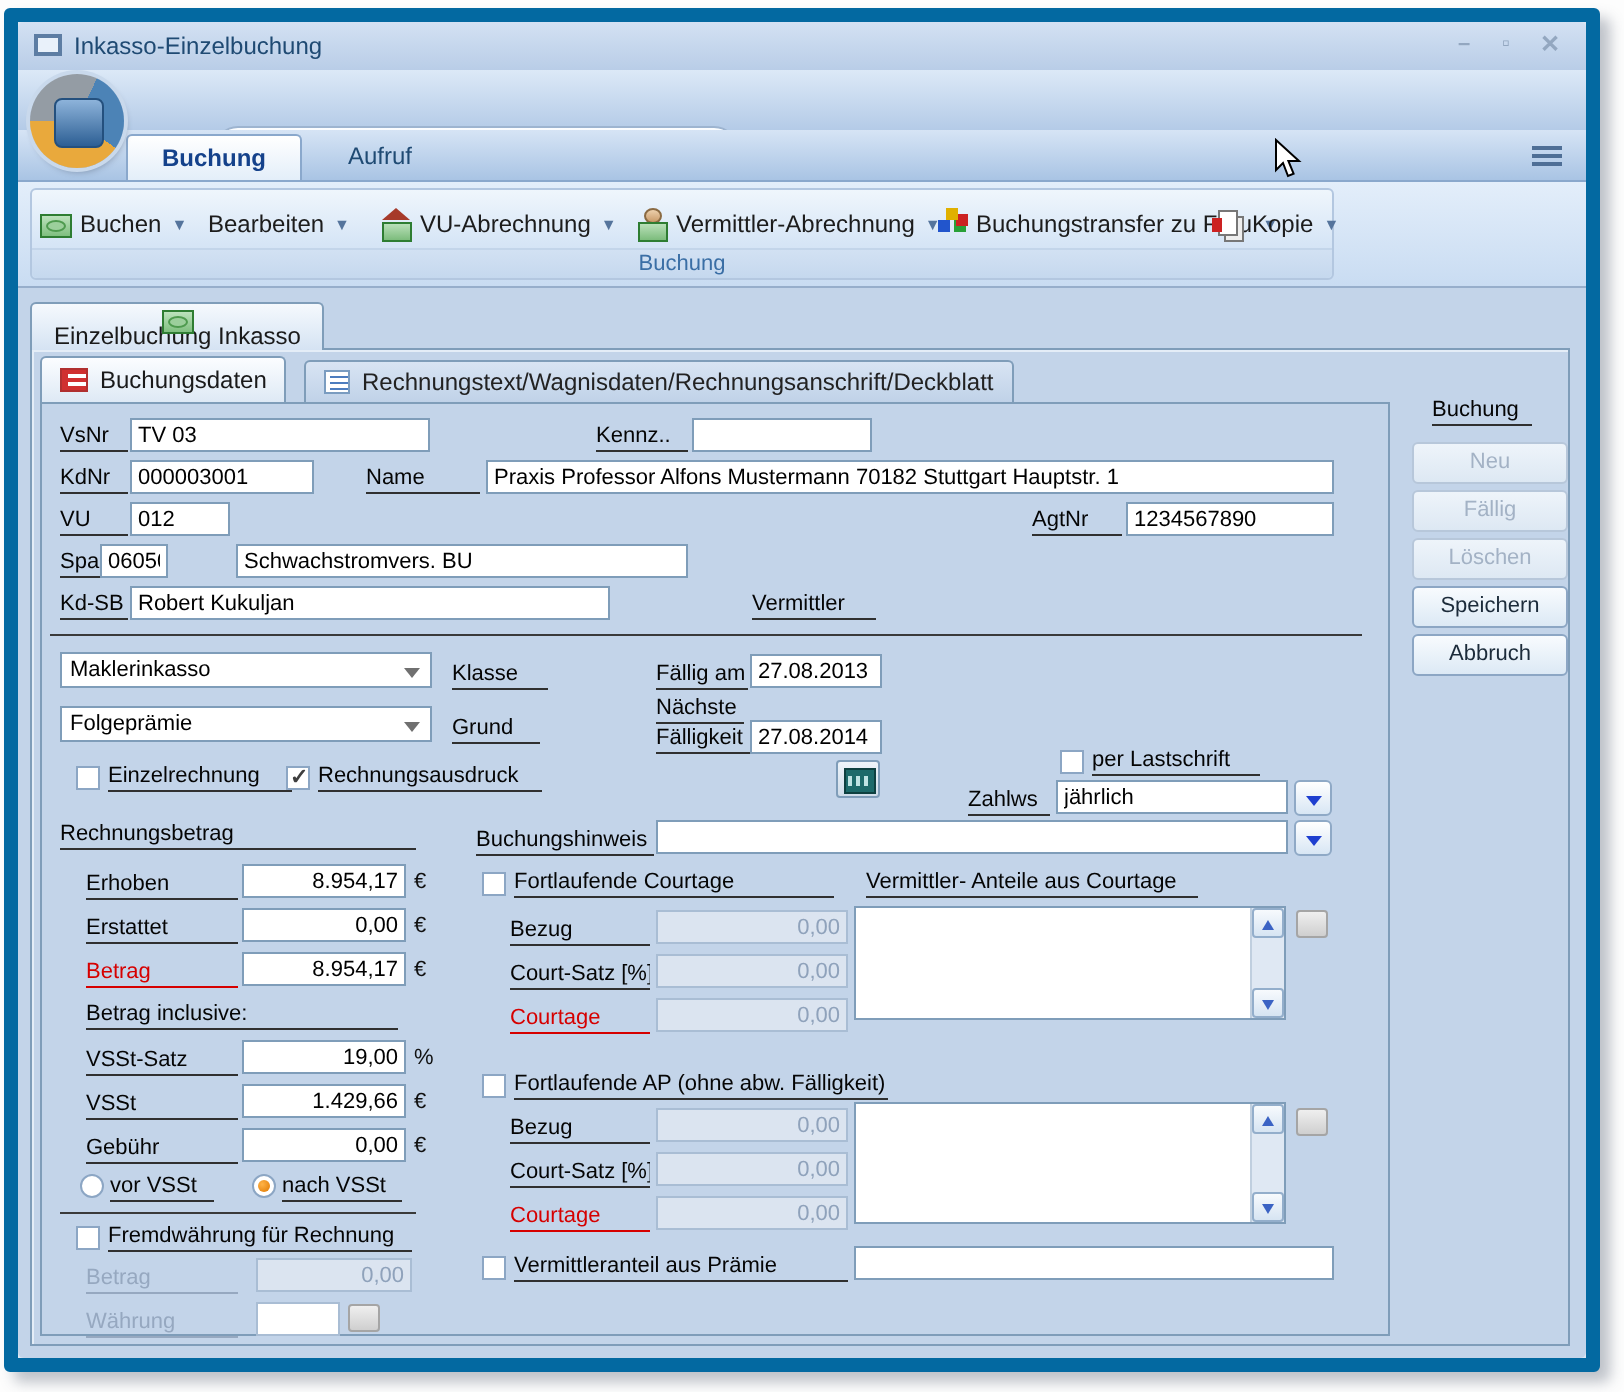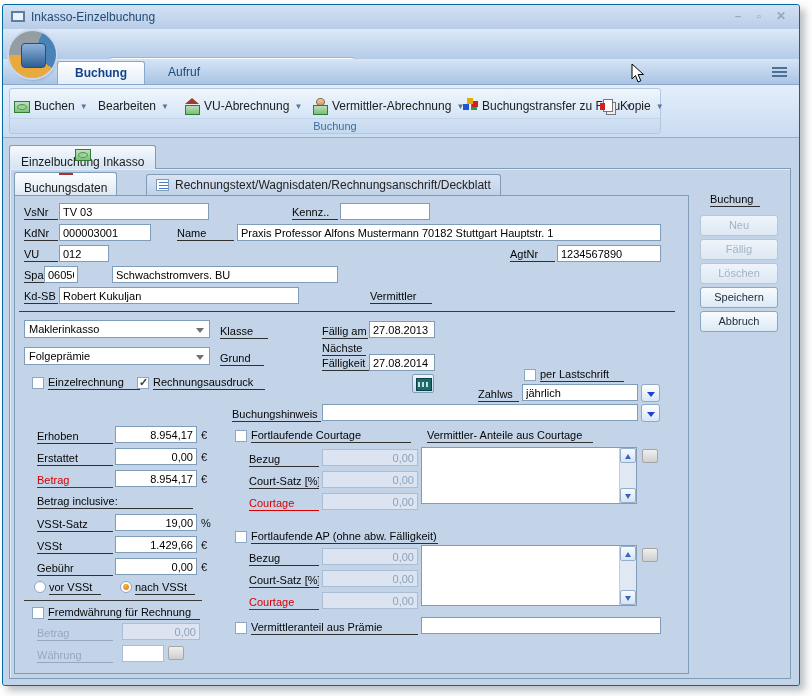--- a/index.html
+++ b/index.html
@@ -1,21 +1,21 @@
 <!DOCTYPE html>
 <html><head>
 <meta charset="utf-8">
 <style>
   * { margin:0; padding:0; box-sizing:border-box; }
   html,body { width:812px; height:696px; background:#fdfdfd; font-family:"Liberation Sans",sans-serif; overflow:hidden; }
   body { position:relative; }
 
   
   .win { position:absolute; left:2px; top:4px; width:798px; height:682px;
-         background:#c3d4e9; border:1px solid #0369a1; border-radius:3px;
+         background:#c3d4e9; border:7px solid #0369a1; border-radius:3px;
          box-shadow:5px 5px 7px rgba(110,120,135,.45), inset 0 0 0 1px #dbe6f3; }
 
   .titlebar { position:absolute; left:0; top:0; right:0; height:24px;
               background:linear-gradient(#d3e1f3,#b9cde7); border-radius:3px 3px 0 0; }
   .appicon { position:absolute; left:8px; top:6px; width:14px; height:11px;
              background:#e9f1fa; border:2px solid #5d7da3; }
   .title { position:absolute; left:28px; top:5px; font-size:12px; color:#1f4a73; }
   .winctl { position:absolute; top:4px; width:18px; height:15px; text-align:center;
             color:#93a7c0; font-size:11px; font-weight:bold; line-height:15px; }
   .winctl.min { right:52px; } .winctl.max { right:31px; } .winctl.cls { right:9px; font-size:12px; }
@@ -107,21 +107,21 @@
   .main { position:absolute; left:0; top:133px; right:0; bottom:0; background:#c3d4e9; border-radius:0 0 3px 3px; }
   .doctab { position:absolute; left:6px; top:7px; height:24px; padding:0 11px; z-index:3;
             background:linear-gradient(#f5f9fd,#d5e3f3); border:1px solid #7f9db9; border-bottom:none;
             border-radius:3px 3px 0 0; display:flex; align-items:center; gap:6px; font-size:12px; color:#1a1a1a;flex-direction:column; }
   .ic-note { position:relative; width:16px; height:16px; }
   .outerpanel { position:absolute; left:6px; top:30px; right:8px; bottom:6px; border:1px solid #7f9db9;
                 background:#c3d4e9; box-shadow:inset 1px 1px 0 #e4edf7; }
 
   .subtab { position:absolute; display:flex; align-items:center; gap:6px; font-size:12px; color:#1a1a1a;
             border:1px solid #7f9db9; border-bottom:none; border-radius:3px 3px 0 0; padding:0 9px; z-index:3; }
-  .subtab.active { left:4px; top:3px; height:23px; background:linear-gradient(#fbfdff,#dee9f5);flex-direction:column; }
+  .subtab.active { left:4px; top:3px; height:23px; background:linear-gradient(#fbfdff,#dee9f5); }
   .subtab.inactive { left:136px; top:5px; height:21px; background:linear-gradient(#d8e4f3,#c0d2e8); color:#222; }
   .sicon-grid { width:14px; height:12px; background:#fff; border:1px solid #b03030;
       background-image:linear-gradient(to right,#d03030 0 3px,transparent 3px),
                        repeating-linear-gradient(to bottom,#d03030 0 2px,transparent 2px 4px); }
   .sicon-list { width:13px; height:12px; background:#fff; border:1px solid #7a9cc0;
       background-image:repeating-linear-gradient(to bottom,#4d7dbf 1px,#4d7dbf 2px,transparent 2px 4px);
       background-size:9px 10px; background-repeat:no-repeat; background-position:2px 1px; }
 
   .innerpanel { position:absolute; left:4px; top:26px; width:675px; bottom:4px; border:1px solid #7f9db9;
                 background:#c3d4e9; }
@@ -311,20 +311,21 @@
         <span class="cb" style="left:17px;top:181px"></span>
         <span class="lb" style="left:33px;top:180px;width:92px">Einzelrechnung</span>
         <span class="cb chk" style="left:122px;top:181px"></span>
         <span class="lb" style="left:138px;top:180px;width:112px">Rechnungsausdruck</span>
 
         <span class="calcbtn" style="left:397px;top:178px"></span>
         <span class="lb" style="left:463px;top:192px;width:41px">Zahlws</span>
         <input class="tf" style="left: 507px; top: 188px; width: 116px;" value="jährlich">
         <span class="bluebtn" style="left:626px;top:188px"></span>
 
+        <span class="lb hd" style="left:9px;top:209px;width:178px">Rechnungsbetrag</span>
         <span class="lb" style="left:217px;top:212px;width:89px">Buchungshinweis</span>
         <input class="tf" style="left: 307px; top: 208px; width: 316px;" value="">
         <span class="bluebtn" style="left:626px;top:208px"></span>
 
         <span class="lb" style="left:22px;top:234px;width:76px">Erhoben</span>
         <input class="tf num" style="left: 100px; top: 230px; width: 82px;" value="8.954,17">
         <span class="unit" style="left:186px;top:233px">€</span>
 
         <span class="lb" style="left:22px;top:256px;width:76px">Erstattet</span>
         <input class="tf num" style="left: 100px; top: 252px; width: 82px;" value="0,00">

